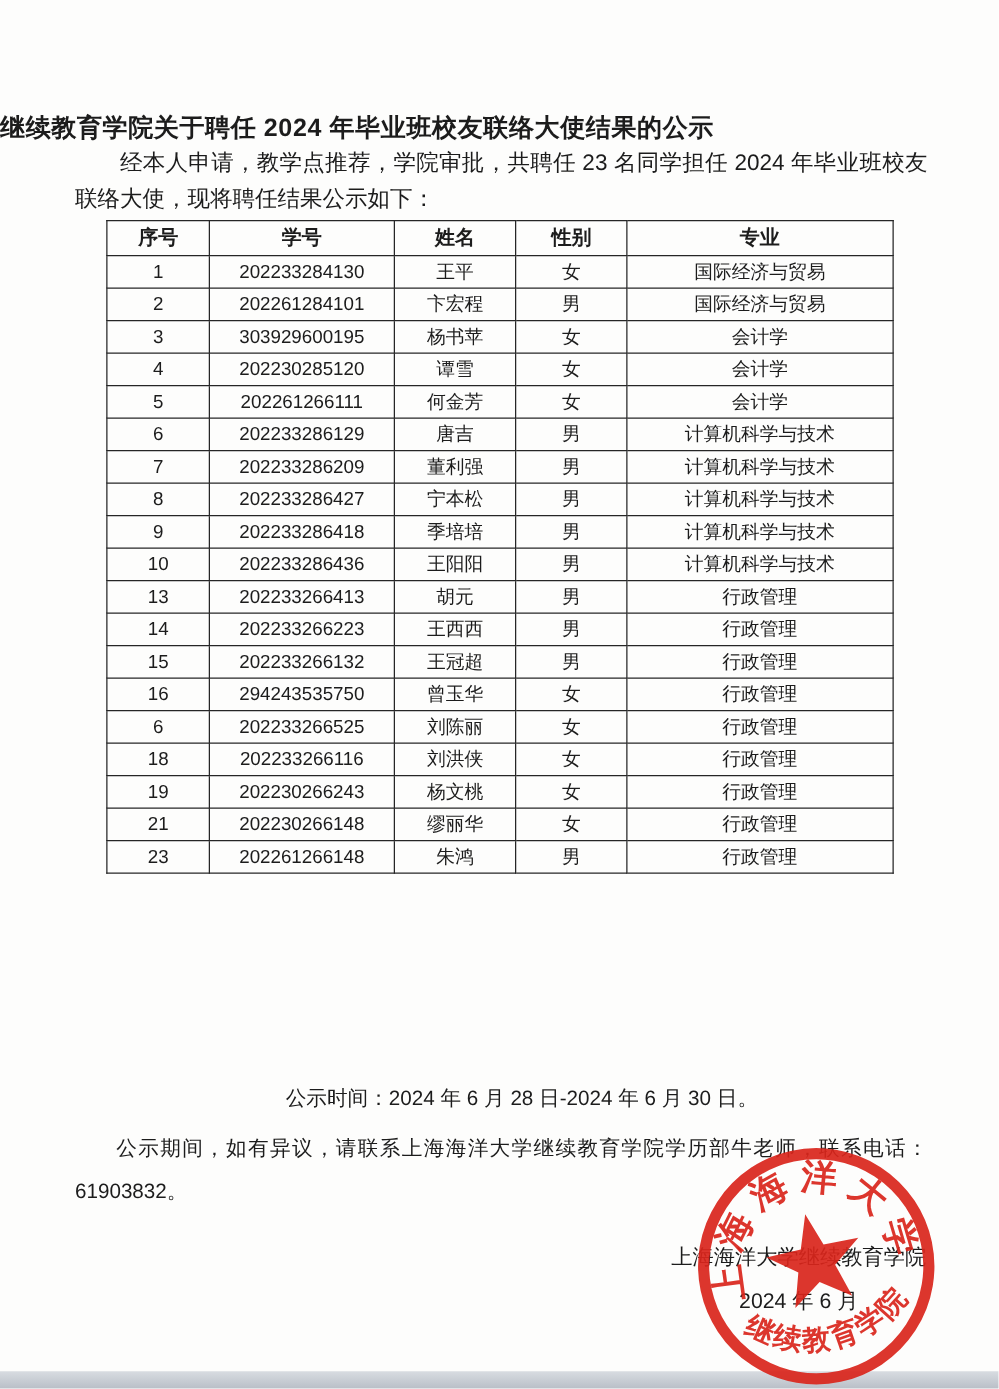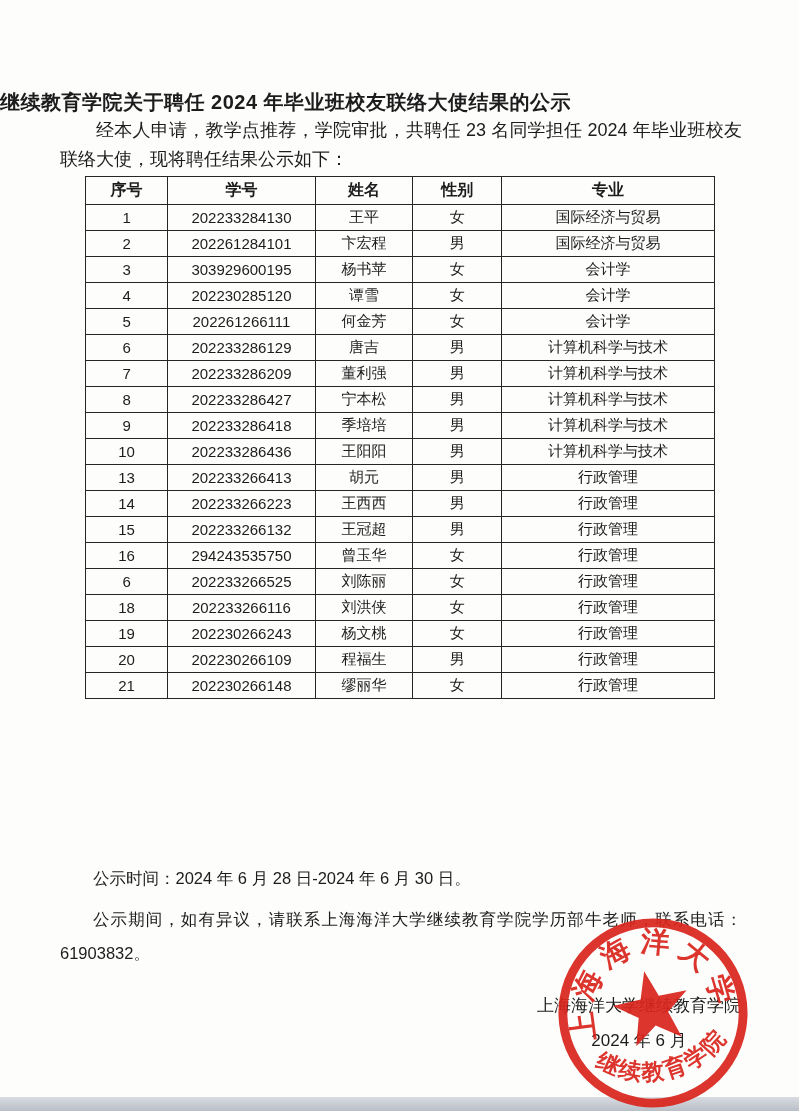--- a/index.html
+++ b/index.html
@@ -38,21 +38,21 @@
   }
   table.roster th { height:27px; font-size:16px; font-weight:bold; }
   table.roster td { height:25px; font-size:15px; }
   .c0 { width:13%; }
   .c1 { width:23.5%; }
   .c2 { width:15.5%; }
   .c3 { width:14%; }
   .c4 { width:34%;margin-left:48px; }
   .notice-period {
     position:absolute; top:868px; left:60px; width:682px;
-    font-size:16.5px; text-indent:2em; margin:0;
+    font-size:16.5px; text-indent:2em; margin:0;text-align:center;
   }
   .objection {
     position:absolute; top:902px; left:60px; width:682px;
     font-size:16.5px; line-height:34px;
     text-indent:2em; text-align:justify; margin:0;
   }
   .signature {
     position:absolute; top:988px; right:58px;
     text-align:center;
     font-size:17px; line-height:35px;
@@ -202,31 +202,31 @@
           <td class="c4">行政管理</td>
         </tr>
         <tr>
           <td class="c0">19</td>
           <td class="c1">202230266243</td>
           <td class="c2">杨文桃</td>
           <td class="c3">女</td>
           <td class="c4">行政管理</td>
         </tr>
         <tr>
-          <td class="c0">20</td>
-          <td class="c1">202230266109</td>
-          <td class="c2">程福生</td>
-          <td class="c3">男</td>
-          <td class="c4">行政管理</td>
-        </tr>
-        <tr>
           <td class="c0">21</td>
           <td class="c1">202230266148</td>
           <td class="c2">缪丽华</td>
           <td class="c3">女</td>
+          <td class="c4">行政管理</td>
+        </tr>
+        <tr>
+          <td class="c0">23</td>
+          <td class="c1">202261266148</td>
+          <td class="c2">朱鸿</td>
+          <td class="c3">男</td>
           <td class="c4">行政管理</td>
         </tr>
       </tbody>
   </table>
 
   <p class="notice-period">公示时间：2024 年 6 月 28 日-2024 年 6 月 30 日。</p>
 
   <p class="objection"><span>公示期间，如有异议，请联系上海海洋大学继续教育学院学历部牛老师，联系电话：</span><span>61903832。</span></p>
 
   <div class="signature">

